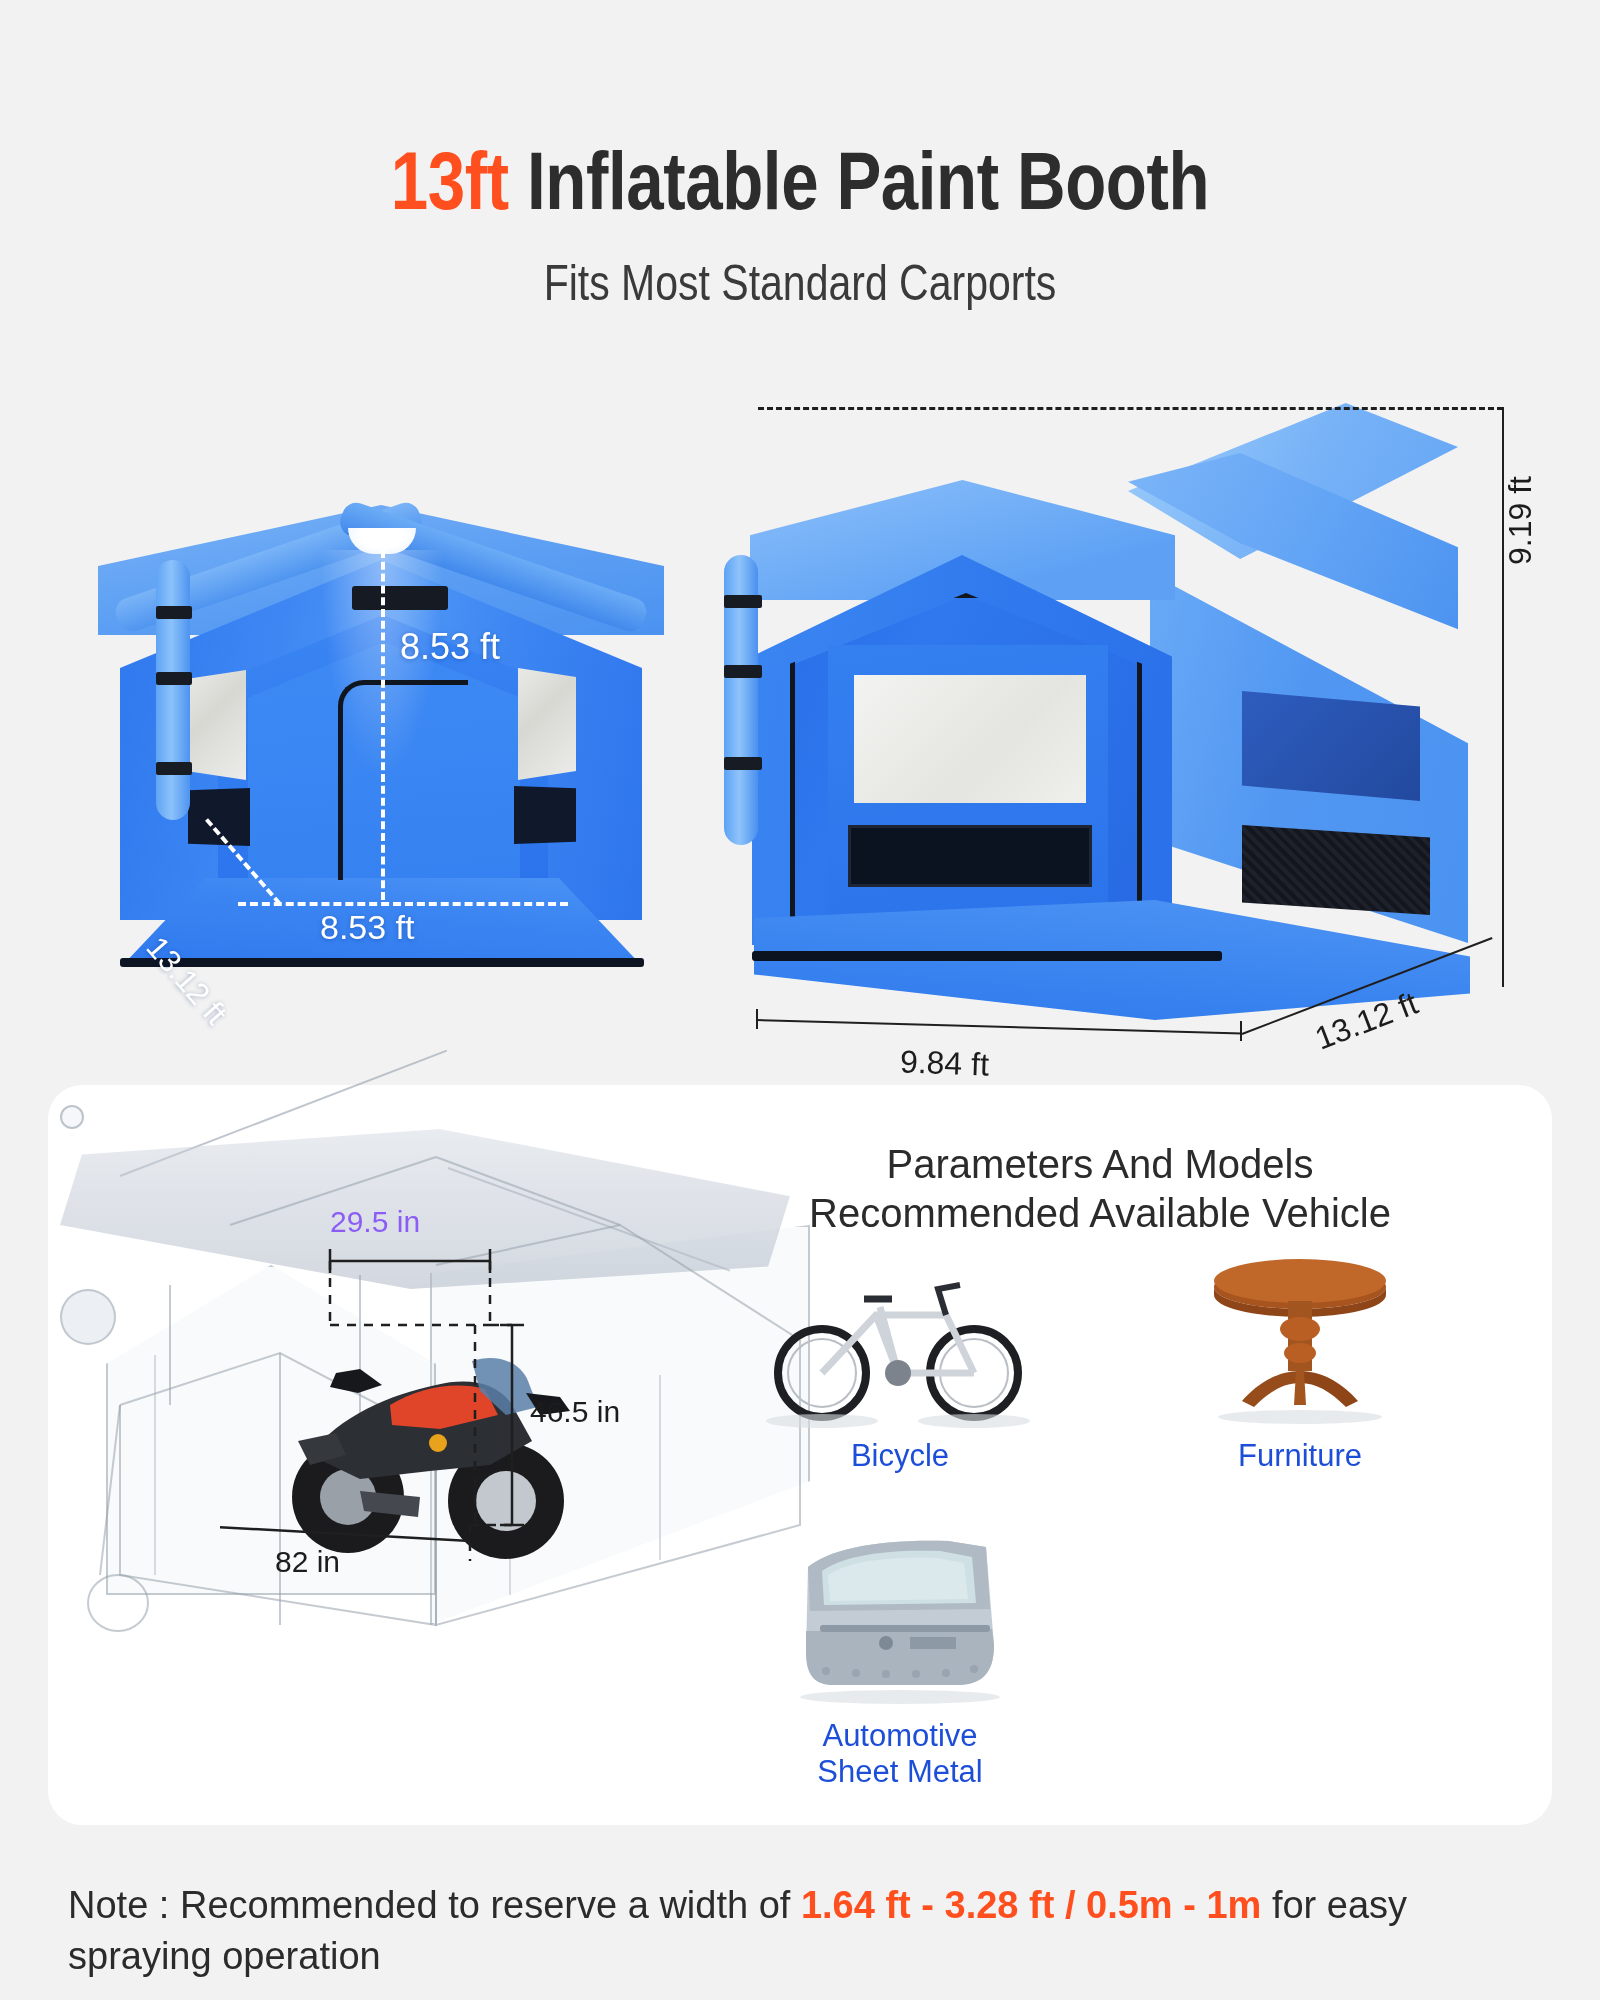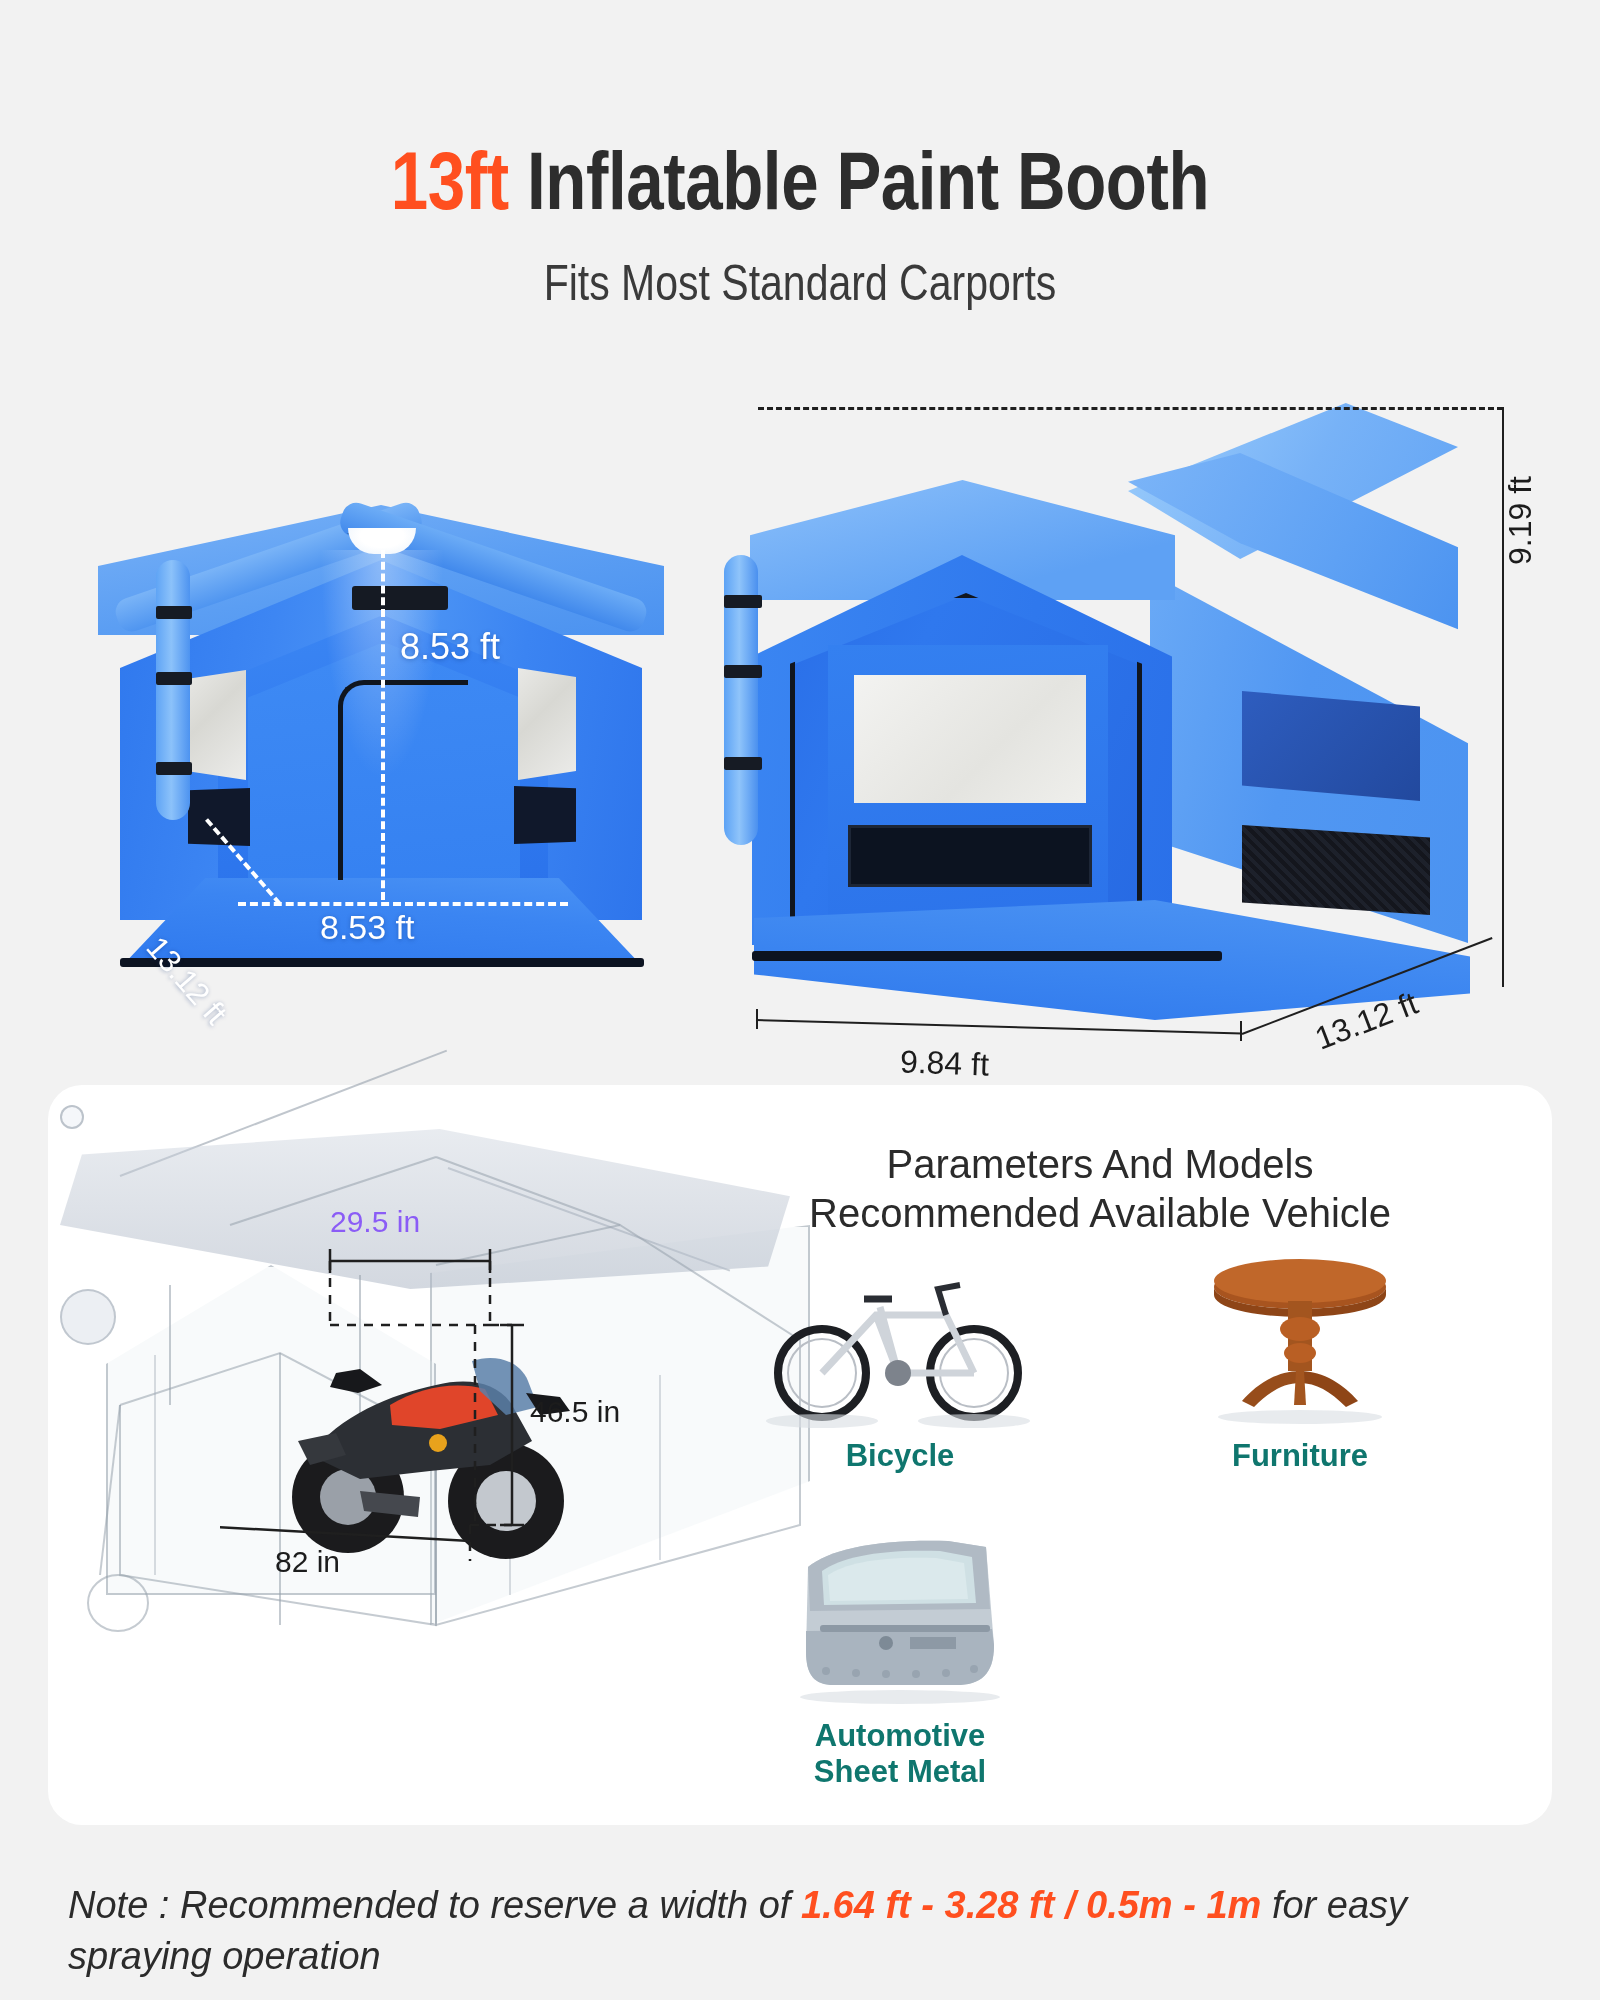--- a/index.html
+++ b/index.html
@@ -306,28 +306,28 @@
     text-align:center; font-size:40px; line-height:1.22; color:#2b2b2b;
     font-weight:400;
   }
   #veh-grid {
     position:absolute; left:700px; top:1245px; width:800px; height:560px;
     display:grid; grid-template-columns:1fr 1fr; grid-template-rows:1fr 1fr;
   }
   .veh-cell { display:flex; flex-direction:column; align-items:center; justify-content:flex-start; }
   .veh-art { width:280px; height:185px; position:relative; }
   .veh-label {
-    margin-top:8px; color:#0f766e; font-weight:bold; font-size:31px;
+    margin-top:8px; color:#1d4ed8; font-weight:normal; font-size:31px;
     text-align:center; line-height:1.16;
   }
 
   
   #note {
     position:absolute; left:68px; top:1880px; width:1470px;
-    font-size:38px; line-height:1.35; color:#2b2b2b; font-weight:300;font-style:italic;
+    font-size:38px; line-height:1.35; color:#2b2b2b; font-weight:300;
   }
   #note .hl { color:#ff4f1f; font-weight:bold; }
 </style>
 </head>
 <body>
 
 <div id="header">
   <div id="main-title"><span class="hl">13ft</span><span class="rest"> Inflatable Paint Booth</span></div>
   <div id="subtitle">Fits Most Standard Carports</div>
 </div>

